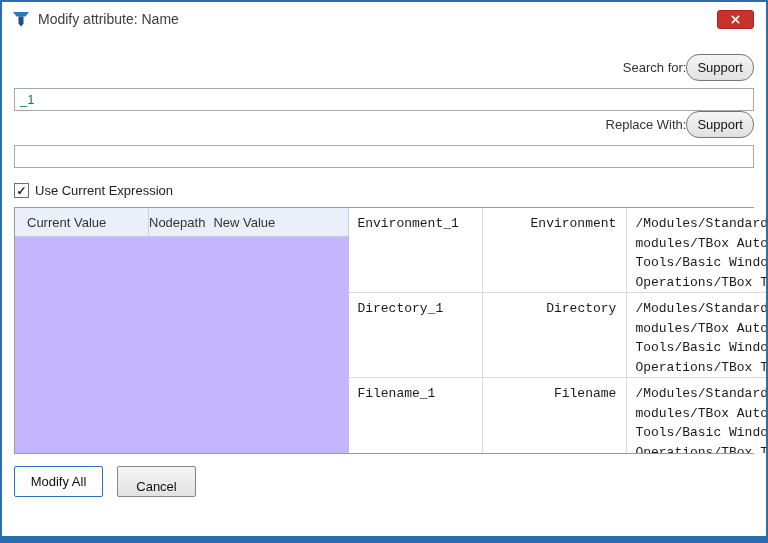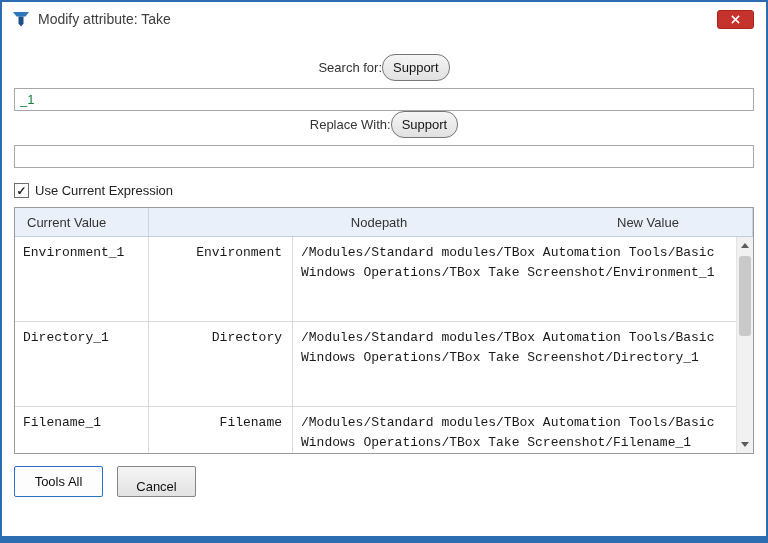--- a/index.html
+++ b/index.html
@@ -14,39 +14,39 @@
   
   .titlebar{height:34px;flex:0 0 auto;display:flex;align-items:center;padding:0 12px 0 10px;background:#fff;}
   .app-icon{width:18px;height:18px;display:inline-flex;align-items:center;justify-content:center;}
   .title{font-size:14px;color:#3d3d3d;margin-left:8px;flex:1;white-space:nowrap;}
   .close-btn{width:37px;height:19px;background:#c5332c;border:1px solid #a8241e;border-radius:3px;
     display:flex;align-items:center;justify-content:center;cursor:pointer;padding:0;flex:0 0 auto;}
 
   
   .content{flex:1;display:flex;flex-direction:column;padding:18px 12px 0 12px;box-sizing:border-box;min-height:0;}
 
-  .field-header{display:flex;justify-content:center;align-items:center;height:27px;flex:0 0 auto;}
+  .field-header{display:flex;justify-content:flex-end;align-items:center;height:27px;flex:0 0 auto;}
   .field-header.second{}
   .field-label{font-size:13px;color:#333;}
   .support-btn{min-width:67px;height:27px;font-family:inherit;font-size:13px;color:#151515;
     background:linear-gradient(#f5f5f5,#e1e1e1);border:1px solid #767676;border-radius:13px;cursor:pointer;padding:0 10px;}
 
   .text-input{margin-top:7px;height:23px;flex:0 0 auto;box-sizing:border-box;border:1px solid #a7a7a7;
     font-family:inherit;font-size:13px;padding:2px 5px;color:#15803d;outline:none;width:100%;background:#fff;}
 
   .checkbox-row{margin-top:15px;display:flex;align-items:center;gap:6px;flex:0 0 auto;}
   .checkbox{width:15px;height:15px;box-sizing:border-box;background:#fff;border:1px solid #6e6e6e;
     display:inline-flex;align-items:center;justify-content:center;cursor:pointer;}
   .checkmark{font-size:12px;font-weight:bold;color:#1f1f1f;line-height:1;display:none;}
   .checkbox.checked .checkmark{display:block;}
   .cb-label{font-size:13px;color:#222;}
 
   
   .table-wrap{margin-top:9px;height:247px;flex:0 0 auto;border:1px solid #9b9b9b;box-sizing:border-box;
-    display:flex;flex-direction:column;background:#c4b5fd;}
+    display:flex;flex-direction:row;background:#c4b5fd;}
   .thead{display:flex;height:28px;flex:0 0 auto;background:#e9f0f9;border-bottom:1px solid #c3cedd;}
   .th{font-size:13px;color:#333;display:flex;align-items:center;box-sizing:border-box;border-right:1px solid #c9d3e2;cursor:pointer;}
   .th.col-current{width:134px;padding-left:12px;}
   .th.col-new{width:144px;padding-left:8px;}
   .th.col-nodepath{flex:1;justify-content:center;border-right:none;}
 
   .tbody-area{flex:1;display:flex;min-height:0;}
   .tbody{flex:1;overflow:hidden;min-width:0;font-family:Liberation Mono, monospace;}
   .trow{display:flex;height:85px;box-sizing:border-box;border-bottom:1px solid #d9d9d9;background:#fff;cursor:default;}
   .td{font-size:13px;color:#1a1a1a;box-sizing:border-box;padding:6px 10px 0 8px;border-right:1px solid #d9d9d9;
@@ -75,21 +75,21 @@
 
 <div class="window">
 
   <div class="titlebar">
     <span class="app-icon">
       <svg width="18" height="18" viewBox="0 0 18 18" aria-hidden="true">
         <path d="M1 2 H17 L13.5 6.5 H4.5 Z" fill="#2e77bb"></path>
         <path d="M6.5 6.5 H11.5 V13.5 L9 16.5 L6.5 13.5 Z" fill="#1b4f86"></path>
       </svg>
     </span>
-    <span class="title">Modify attribute: Take</span>
+    <span class="title">Modify attribute: Name</span>
     <button class="close-btn">
       <span style="display:inline-flex;">
         <svg width="9" height="9" viewBox="0 0 10 10">
             <path d="M1 1 L9 9 M9 1 L1 9" stroke="#fff" stroke-width="1.7" fill="none"></path>
           </svg>
       </span>
     </button>
   </div>
 
   <div class="content">
@@ -147,18 +147,18 @@
             <div class="sb-thumb"></div>
           </div>
           <div class="sb-btn">
             <span class="arrow-down"></span>
           </div>
         </div>
       </div>
     </div>
 
     <div class="footer">
-      <button class="btn btn-primary">Tools All</button>
+      <button class="btn btn-primary">Modify All</button>
       <button class="btn btn-default">Cancel</button>
     </div>
 
   </div>
 </div>
 
 </body></html>

